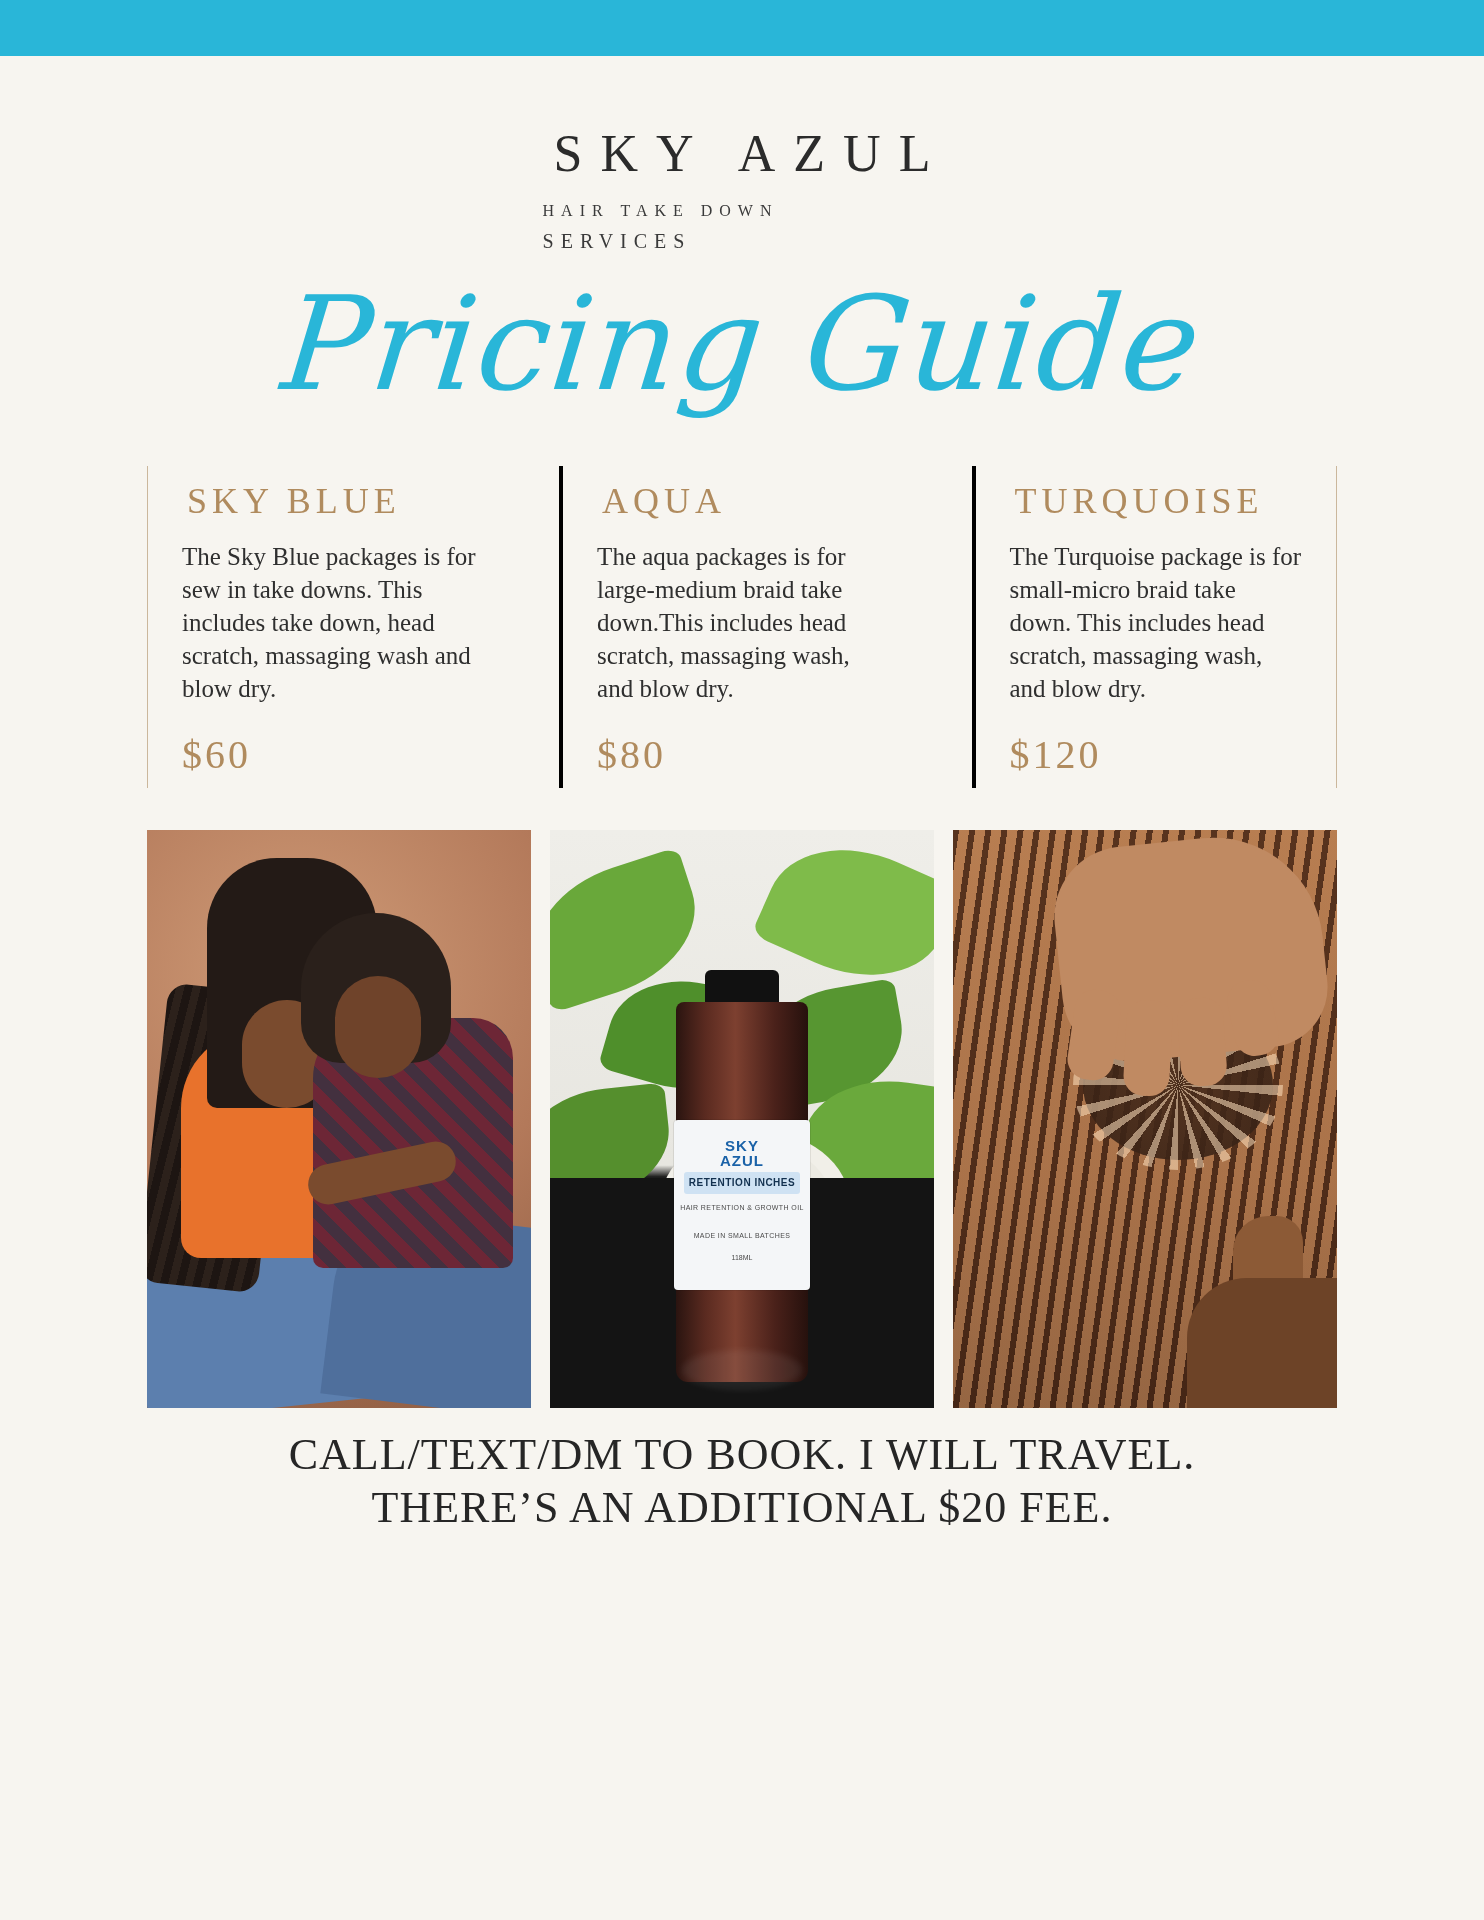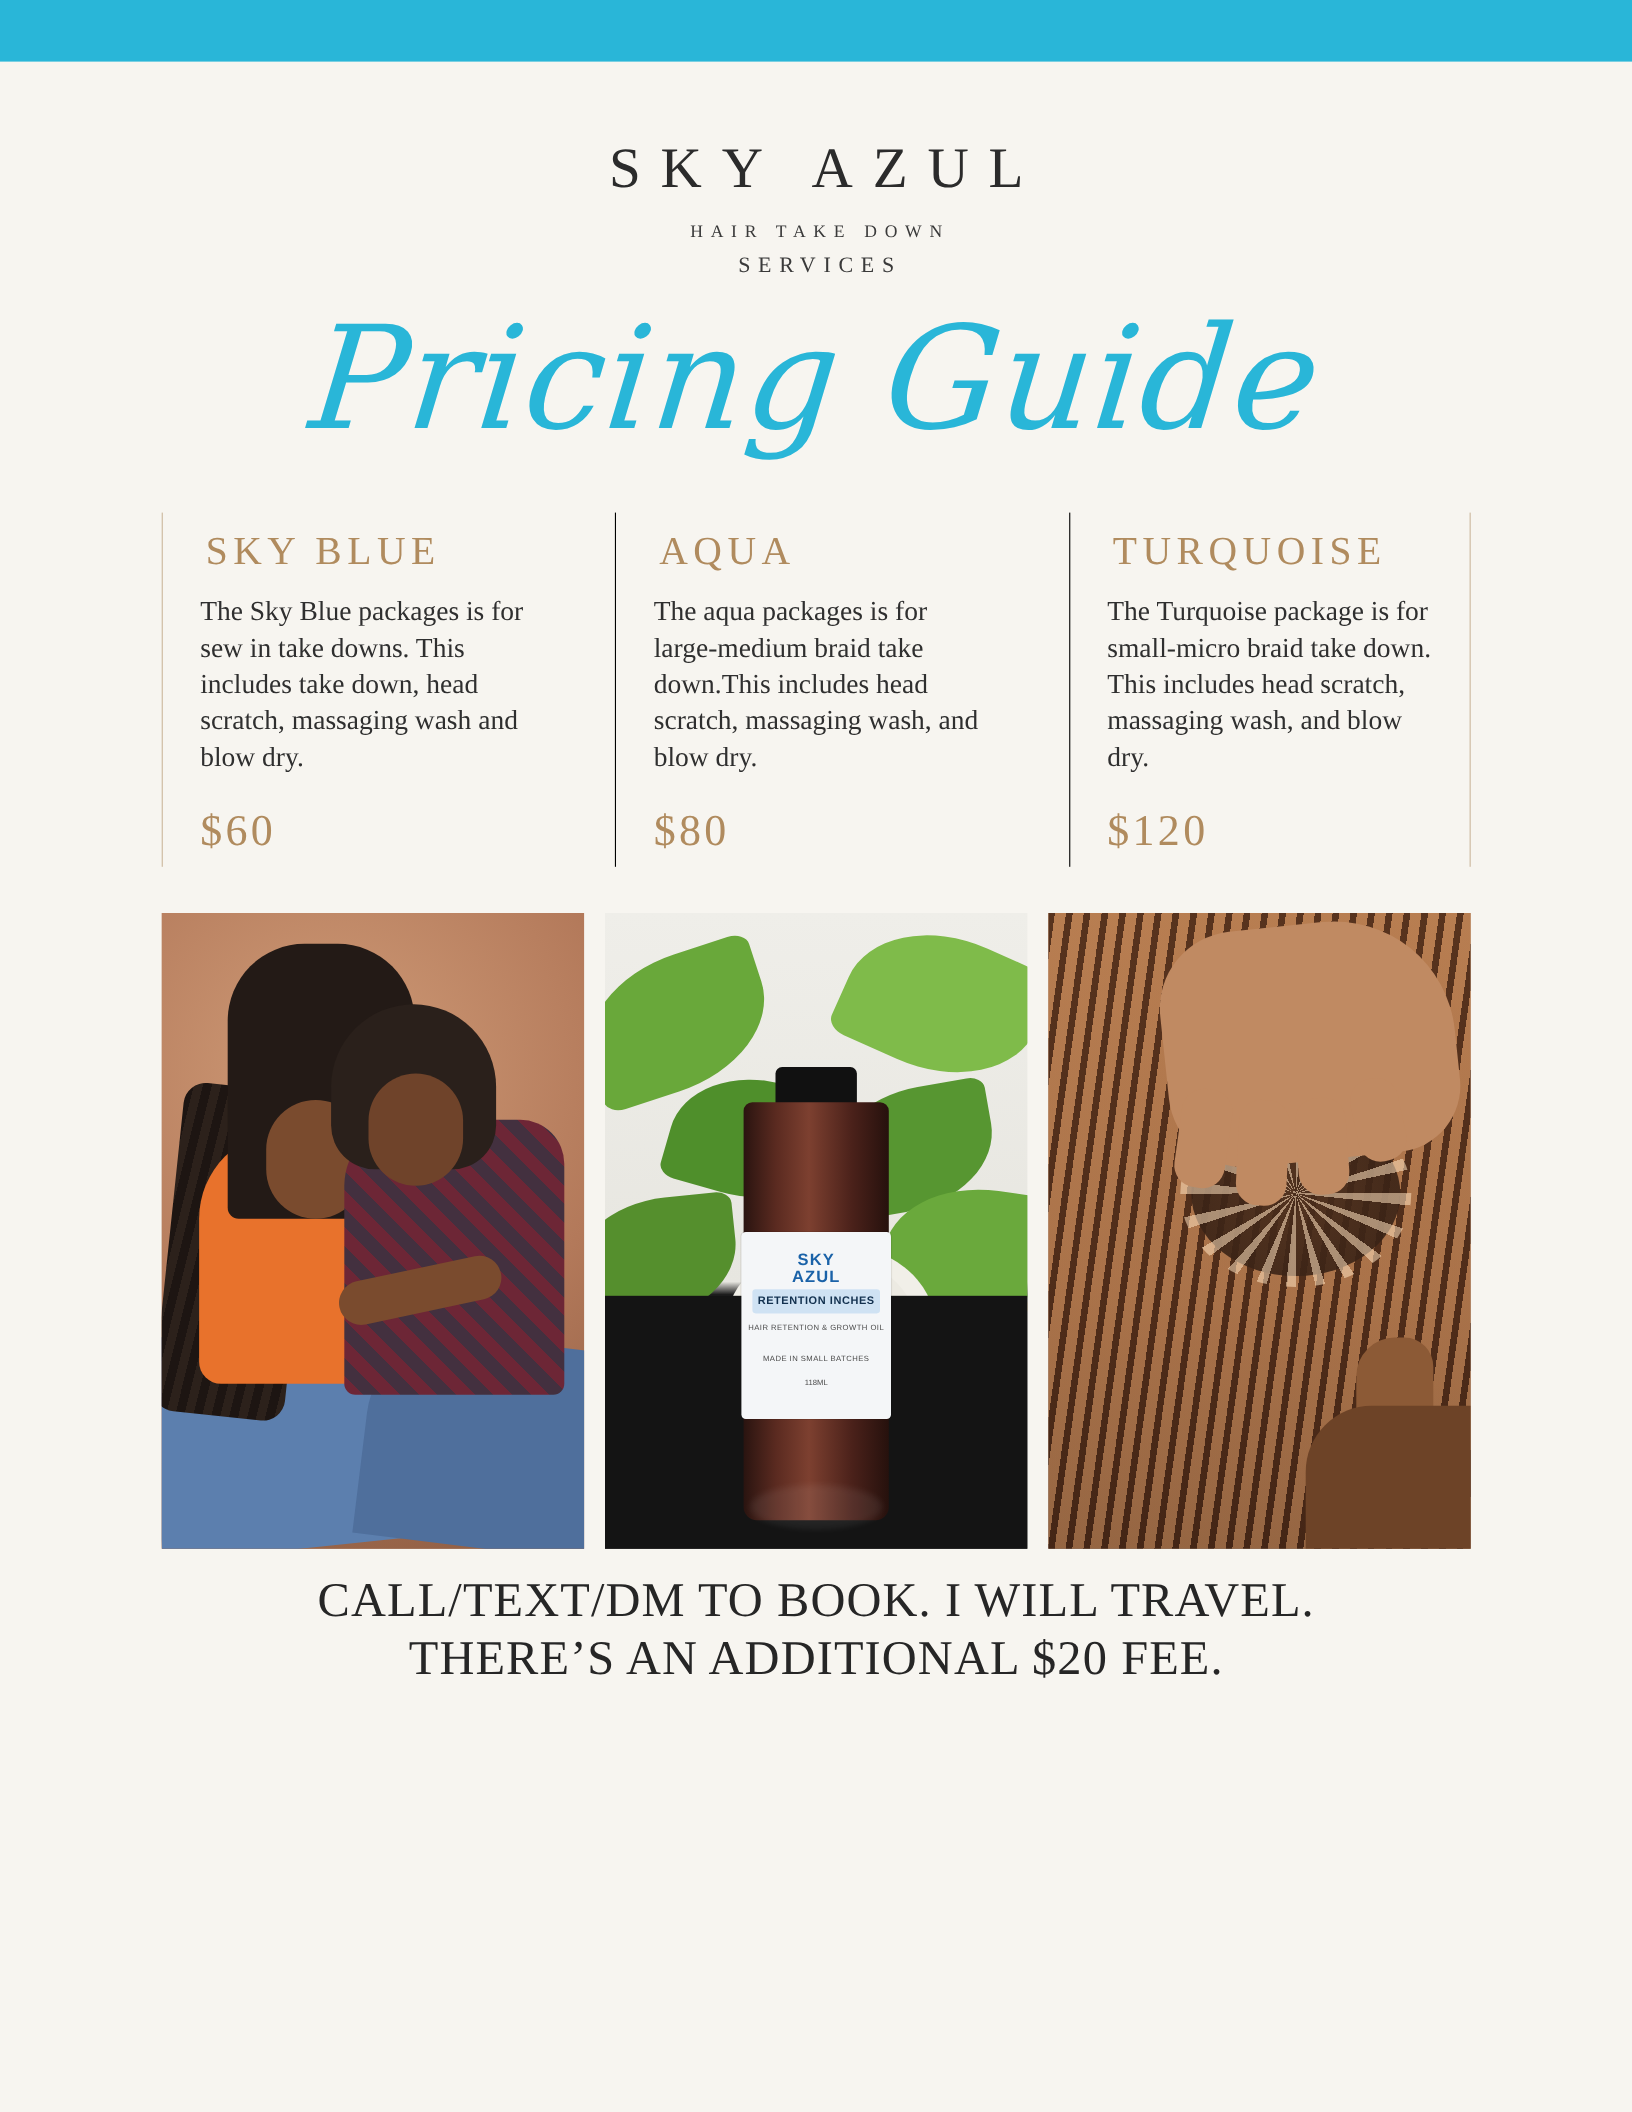--- a/index.html
+++ b/index.html
@@ -36,21 +36,21 @@
     display: flex;
     flex-direction: column;
     align-items: center;
     padding: 0;
     position: relative;
   }
 
   
   .brand {
     margin-top: 72px;
-    text-align: center;
+    text-align: left;
   }
   .brand-name {
     font-family: "Liberation Serif", serif;
     font-size: 52px;
     letter-spacing: 18px;
     color: #2b2b2b;
     font-weight: 400;
     text-indent: 18px;
     line-height: 1;
   }
@@ -88,21 +88,21 @@
     align-items: stretch;
     justify-content: center;
   }
   .pkg {
     flex: 1 1 33.33%;
     padding: 14px 34px 10px 34px;
     text-align: left;
     box-sizing: border-box;
     position: relative;
   }
-  .pkg + .pkg { border-left: 1px solid #000000; margin-left: 47px; }
+  .pkg + .pkg { border-left: 4px solid #000000; margin-left: 47px; }
   .pkg:first-child { border-left: 1px solid #cbb79c; }
   .pkg:last-child { border-right: 1px solid #cbb79c; }
   .pkg-title {
     font-size: 36px;
     letter-spacing: 5px;
     color: #b08b5e;
     text-indent: 5px;
     margin-bottom: 18px;
   }
   .pkg-desc {

